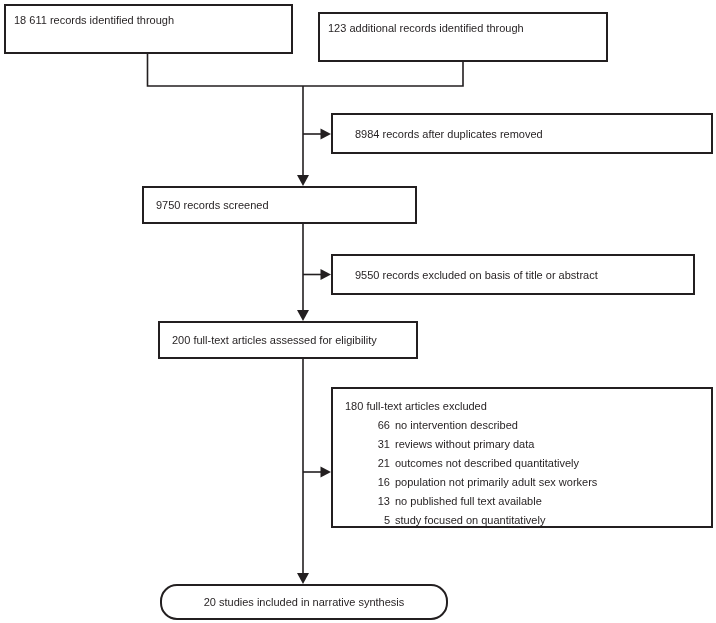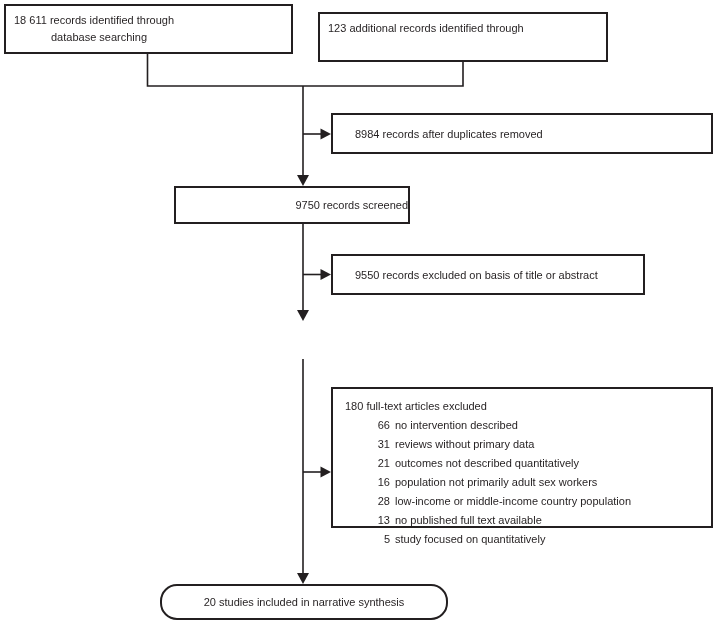--- a/index.html
+++ b/index.html
@@ -60,58 +60,57 @@
     <polygon points="303,186 297,175 309,175"></polygon>
     <polygon points="331,134 320.5,128.5 320.5,139.5"></polygon>
     <polygon points="303,321 297,310 309,310"></polygon>
     <polygon points="331,274.5 320.5,269 320.5,280"></polygon>
     <polygon points="303,584 297,573 309,573"></polygon>
     <polygon points="331,472 320.5,466.5 320.5,477.5"></polygon>
   </svg>
 
   <div class="fbox twoline" style="left:4px; top:4px; width:289px; height:50px;">
     <div class="nowrap">18 611 records identified through</div>
-    <div class="nowrap indent-db">database searching</div>
   </div>
 
   <div class="fbox twoline" style="left:318px; top:12px; width:290px; height:50px;">
     <div class="nowrap">123 additional records identified through</div>
   </div>
 
   <div class="fbox vcenter pad-side" style="left:331px; top:113px; width:382px; height:41px;">
     <span class="nowrap">8984 records after duplicates removed</span>
   </div>
 
-  <div class="fbox vcenter pad-main" style="left:174px; top:186px; width:236px; height:38px;justify-content:flex-end;">
+  <div class="fbox vcenter pad-main" style="left:142px; top:186px; width:275px; height:38px;">
     <span class="nowrap">9750 records screened</span>
   </div>
 
-  <div class="fbox vcenter pad-side" style="left:331px; top:254px; width:314px; height:41px;">
+  <div class="fbox vcenter pad-side" style="left:331px; top:254px; width:364px; height:41px;">
     <span class="nowrap">9550 records excluded on basis of title or abstract</span>
   </div>
 
+  <div class="fbox vcenter pad-main" style="left:158px; top:321px; width:260px; height:38px;">
+    <span class="nowrap">200 full-text articles assessed for eligibility</span>
+  </div>
 
   <div class="fbox excl-list" style="left:331px; top:387px; width:382px; height:141px;">
     <div class="nowrap">180 full-text articles excluded</div>
     <div class="reason-row">
       <span class="reason-count">66</span><span class="reason-label">no intervention described</span>
     </div>
     <div class="reason-row">
       <span class="reason-count">31</span><span class="reason-label">reviews without primary data</span>
     </div>
     <div class="reason-row">
       <span class="reason-count">21</span><span class="reason-label">outcomes not described quantitatively</span>
     </div>
     <div class="reason-row">
       <span class="reason-count">16</span><span class="reason-label">population not primarily adult sex workers</span>
     </div>
     <div class="reason-row">
-      <span class="reason-count">28</span><span class="reason-label">low-income or middle-income country population</span>
-    </div>
-    <div class="reason-row">
       <span class="reason-count">13</span><span class="reason-label">no published full text available</span>
     </div>
     <div class="reason-row">
       <span class="reason-count">5</span><span class="reason-label">study focused on quantitatively</span>
     </div>
   </div>
 
   <div class="fbox vcenter center-text" style="left:160px; top:584px; width:288px; height:36px;">
     <span class="nowrap">20 studies included in narrative synthesis</span>
   </div>

